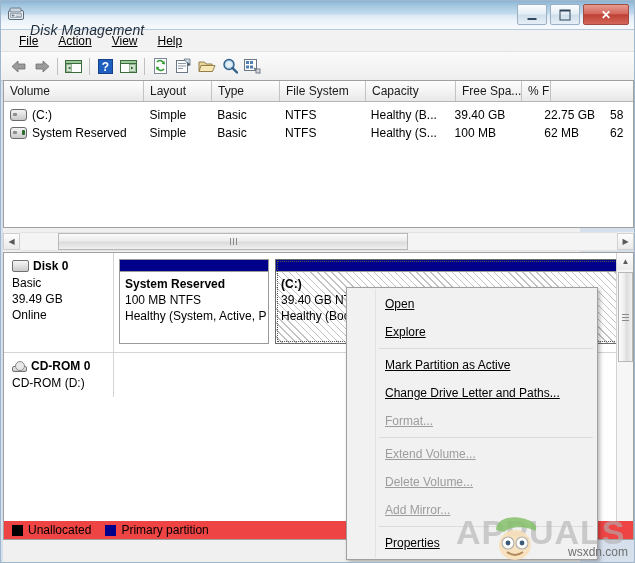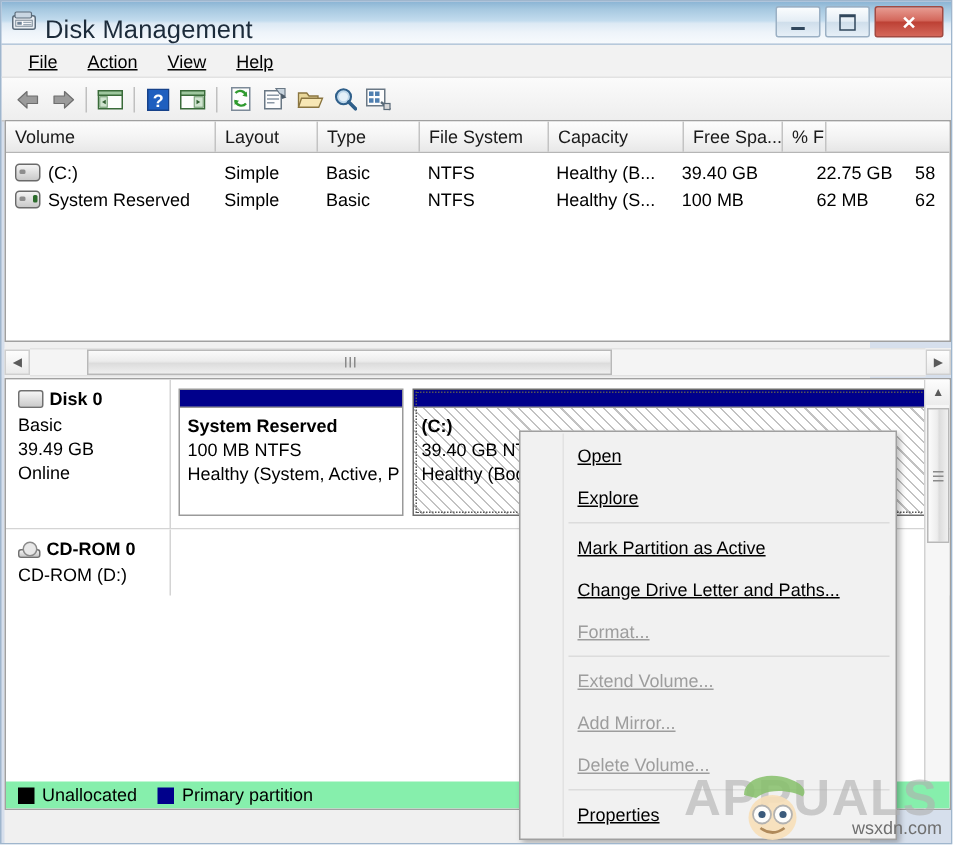--- a/index.html
+++ b/index.html
@@ -31,24 +31,25 @@
     background: linear-gradient(to bottom,
         #8ab4d4 0%, #a6c8e0 18%, #c3dcee 46%,
         #dce9f4 52%, #eef4fa 74%, #f7fafd 100%);
     border-bottom: 1px solid #b7c9db;
   }
   #title-icon {
     position: absolute; left: 7px; top: 6px;
     width: 16px; height: 15px;
   }
   #title-text {
-    position: absolute; left: 29px; top: 9px;
-    font-size: 17px; color: #1c2b3a;
+    position: absolute; left: 29px; top: 21px;
+    font-size: 14px; color: #1c2b3a;
     letter-spacing: .1px;
     white-space: nowrap;
+    font-style: italic;
   }
   .caption-btns {
     position: absolute; right: 5px; top: 3px;
     display: flex; gap: 3px;
   }
   .cap-btn {
     width: 28px; height: 19px;
     border: 1px solid #9bb0c4;
     border-radius: 2px;
     background: linear-gradient(to bottom,#fbfdfe 0%,#e4edf5 48%,#cfdeeb 52%,#e6eff7 100%);
@@ -312,21 +313,21 @@
     cursor: default;
   }
   .vgrip { width: 7px; height: 1px; background: #8a8a8a; margin: 1px 0; }
 
   
   #legend {
     position: absolute; left: 0; bottom: 0;
     width: 631px; height: 18px;
     display: flex; align-items: center;
     padding-left: 8px;
-    background: #86efac;
+    background: #ef4444;
     box-sizing: border-box;
     font-size: 12px;
   }
   .legend-sw { width: 11px; height: 11px; margin-right: 5px; flex: 0 0 auto; }
   .legend-lbl { margin-right: 14px; }
 
   
   #ctxmenu {
     position: absolute;
     left: 345px; top: 286px;
@@ -637,22 +638,22 @@
     <div class="ctx-item">Open</div>
     <div class="ctx-item">Explore</div>
     <div class="ctx-sep"></div>
 
     <div class="ctx-item">Mark Partition as Active</div>
     <div class="ctx-item">Change Drive Letter and Paths...</div>
     <div class="ctx-item disabled">Format...</div>
     <div class="ctx-sep"></div>
 
     <div class="ctx-item disabled">Extend Volume...</div>
+    <div class="ctx-item disabled">Delete Volume...</div>
     <div class="ctx-item disabled">Add Mirror...</div>
-    <div class="ctx-item disabled">Delete Volume...</div>
     <div class="ctx-sep"></div>
 
     <div class="ctx-item">Properties</div>
 
   </div>
 
   <div id="watermark">APPUALS</div>
   <svg id="wm-face" viewBox="0 0 56 52">
     <path d="M8 18 C8 6, 26 2, 40 8 C48 11, 50 16, 47 19 C40 15, 24 13, 16 20 Z" fill="#86c06a" opacity="0.85"></path>
     <ellipse cx="27" cy="33" rx="16" ry="15" fill="#f7dfb8" opacity="0.9"></ellipse>

